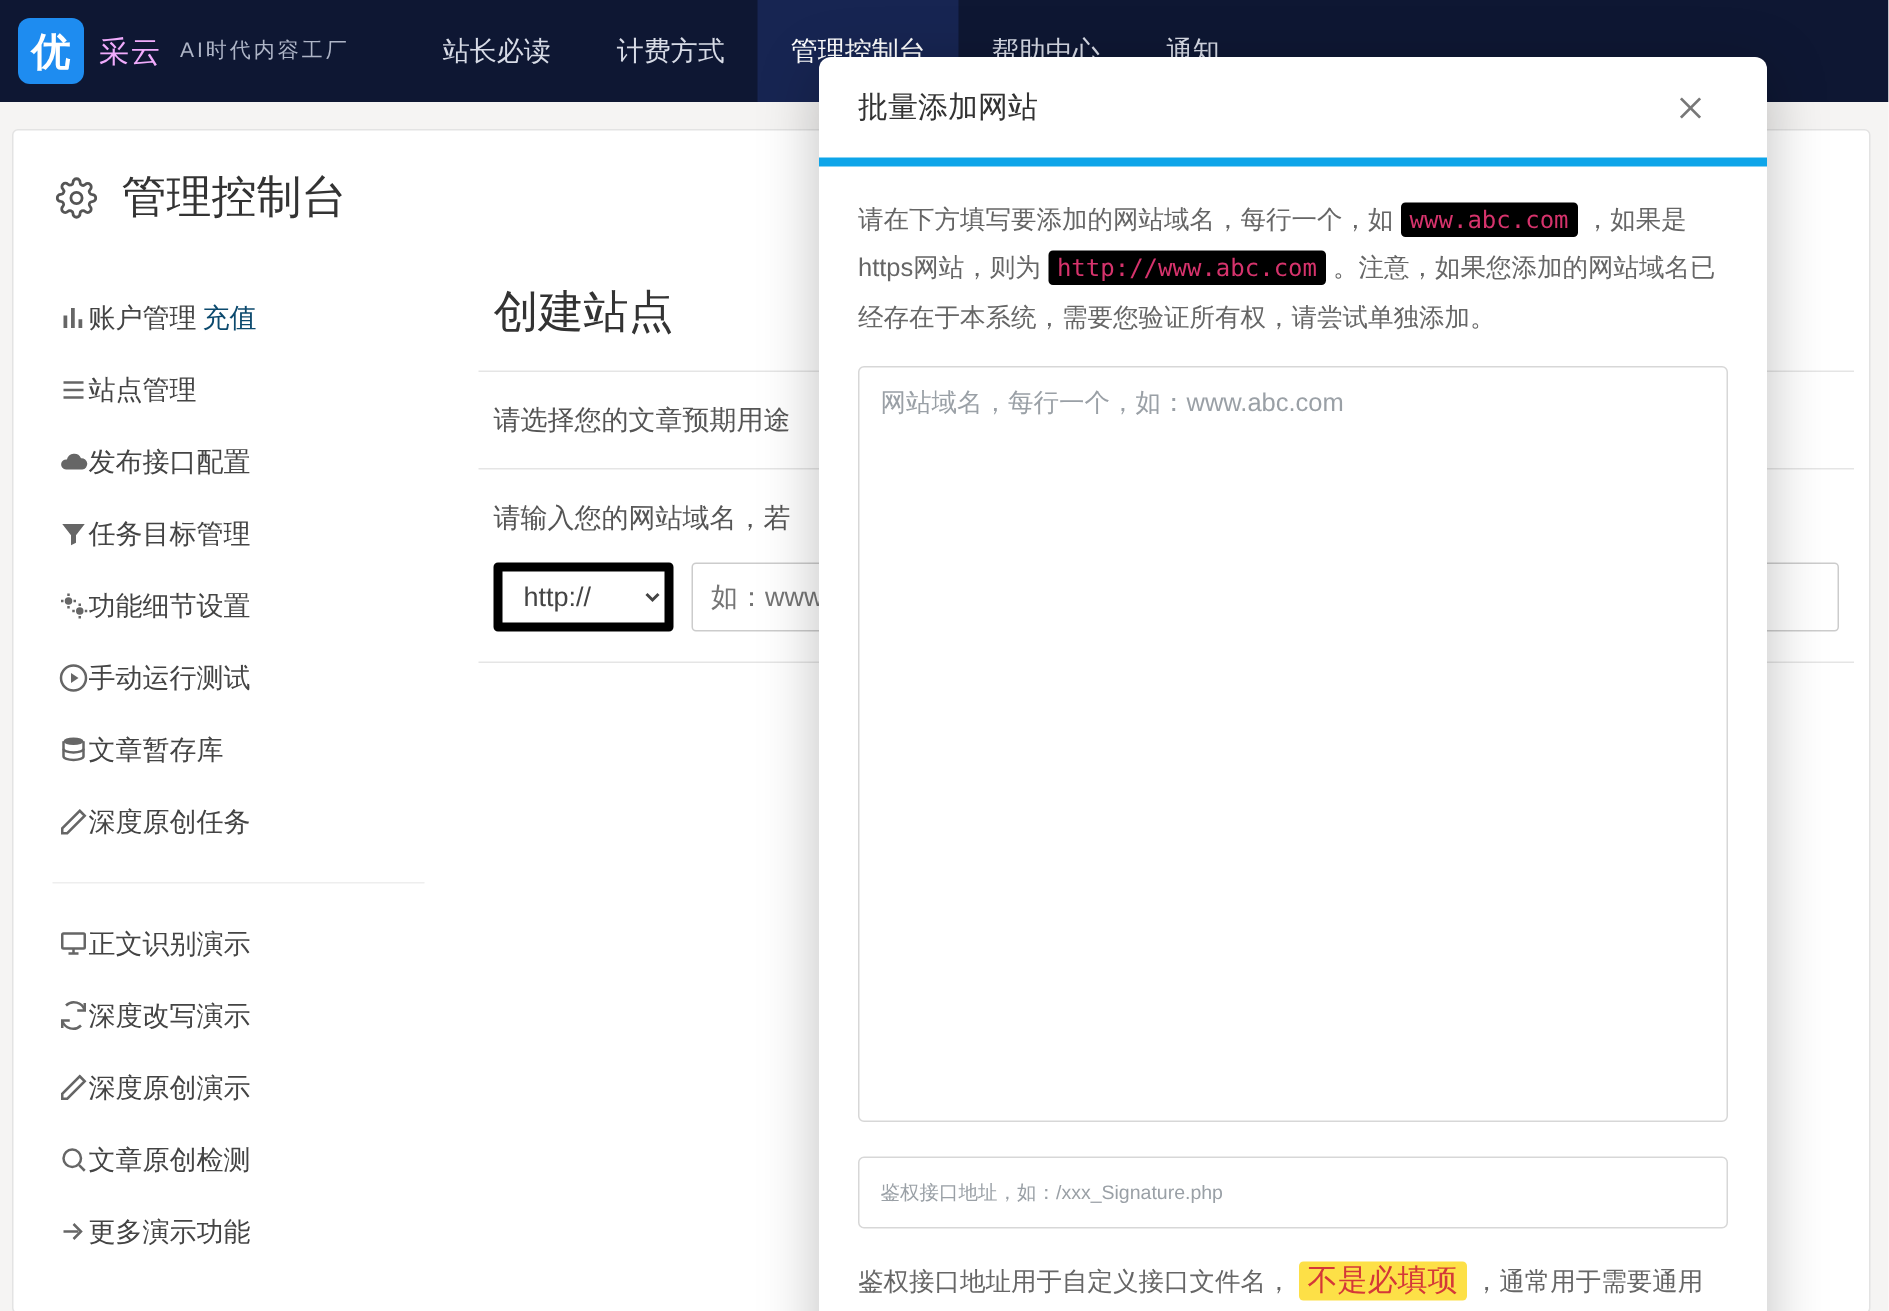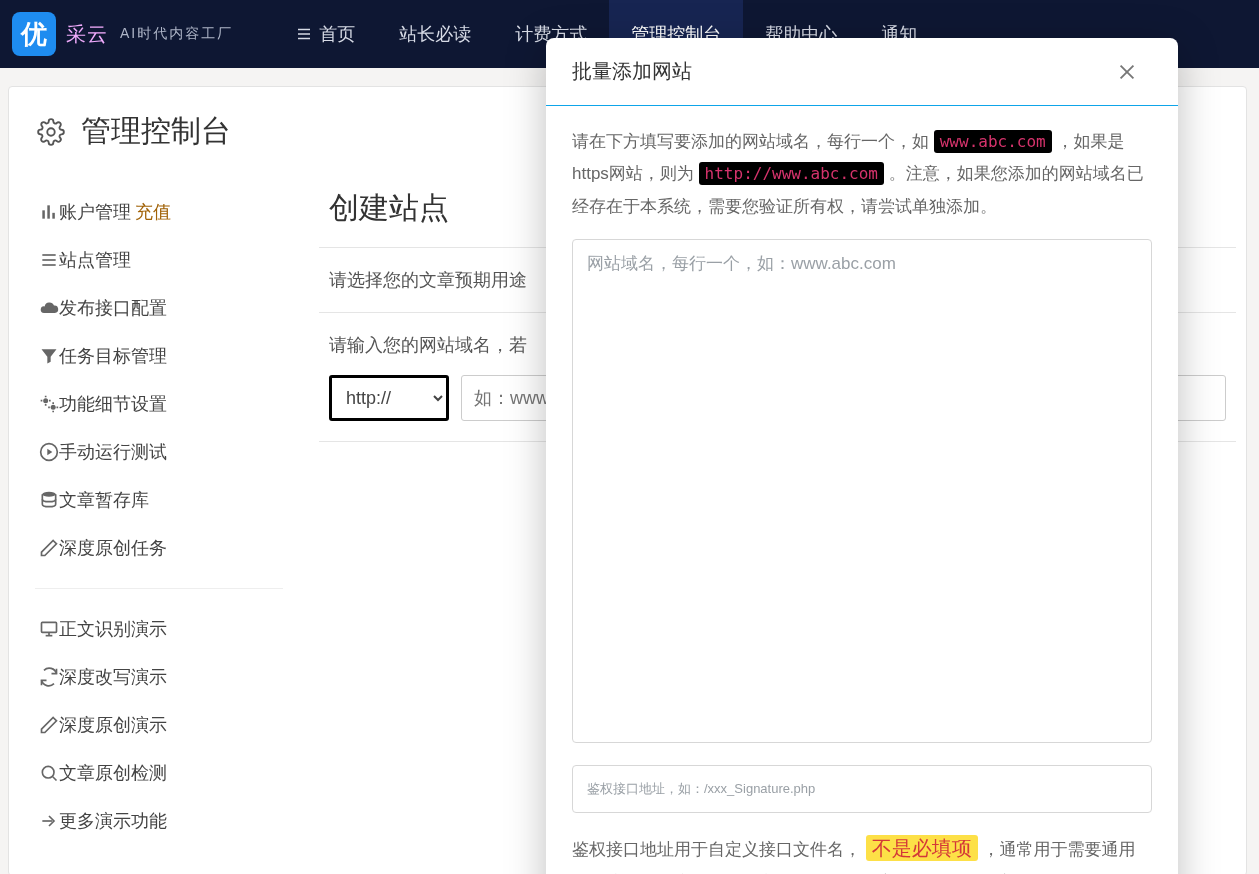--- a/index.html
+++ b/index.html
@@ -85,41 +85,41 @@
 }
 .side-group {}
 .side-item {
   display:flex; align-items:center; 
   padding:12px 14px;
   font-size:18px;
   color:#444;
   cursor:pointer;
 }
 .side-item .ic { width:20px; height:20px; color:#666; flex-shrink:0; display:inline-flex; }
-.side-badge { color:#a16207; margin-left:4px; }
+.side-badge { color:#0c4a6e; margin-left:4px; }
 .side-divider {
   height:1px; background:#eee; margin:16px 10px;
 }
 
 .content {
   flex:1;
   padding:12px 10px 0 10px;
 }
 .content h2 { font-size:30px; font-weight:400; color:#333; padding:0 10px 18px 10px; }
 .sec-divider { border-top:1px solid #e5e5e5; }
 .sec-row {
   padding:20px 10px;
   border-bottom:1px solid #e5e5e5;
   font-size:18px;
   color:#555;
 }
 .field-row { display:flex; gap:12px; align-items:center; }
 select.proto {
   height:46px; width:120px;
-  border:3px solid #000000; border-radius:3px;
+  border:6px solid #000000; border-radius:3px;
   font-size:18px; padding:0 10px;
   color:#444; background:#fff;
 }
 input.domain {
   height:46px; flex:1;
   border:1px solid #ccc; border-radius:3px;
   font-size:18px; padding:0 12px;
 }
 
 
@@ -129,21 +129,21 @@
   width:632px;
   background:#fff;
   border-radius:8px;
   box-shadow:0 8px 40px rgba(0,0,0,0.25);
   padding:0;
   z-index:100;
 }
 .modal-head {
   display:flex; justify-content:space-between; align-items:center;
   padding:20px 40px 20px 26px;
-  border-bottom:1px solid #0ea5e9;
+  border-bottom:6px solid #0ea5e9;
   text-align:right;
 }
 .modal-title { font-size:20px; color:#333; }
 .modal-close { width:22px; height:22px; color:#777; cursor:pointer; }
 .modal-body { padding:20px 26px 26px 26px; }
 .modal-desc {
   font-size:17px; color:#666; line-height:1.9;
 }
 .code-pink {
   background:#000000;
@@ -190,30 +190,20 @@
 </head>
 <body>
 
 <div class="topnav">
   <div class="logo-wrap">
     <div class="logo-box">优</div>
     <span class="logo-text">采云</span>
     <span class="logo-sub">AI时代内容工厂</span>
   </div>
   <div class="nav-items">
-    <div class="nav-item">
-      <span class="nav-icon">
-        <svg viewBox="0 0 24 24" fill="none" stroke="currentColor" stroke-width="2">
-            <line x1="4" y1="6" x2="20" y2="6"></line>
-            <line x1="4" y1="12" x2="20" y2="12"></line>
-            <line x1="4" y1="18" x2="20" y2="18"></line>
-          </svg>
-      </span>
-      <span>首页</span>
-    </div>
     <div class="nav-item">
       <span>站长必读</span>
     </div>
     <div class="nav-item">
       <span>计费方式</span>
     </div>
     <div class="nav-item active">
       <span>管理控制台</span>
     </div>
     <div class="nav-item">

